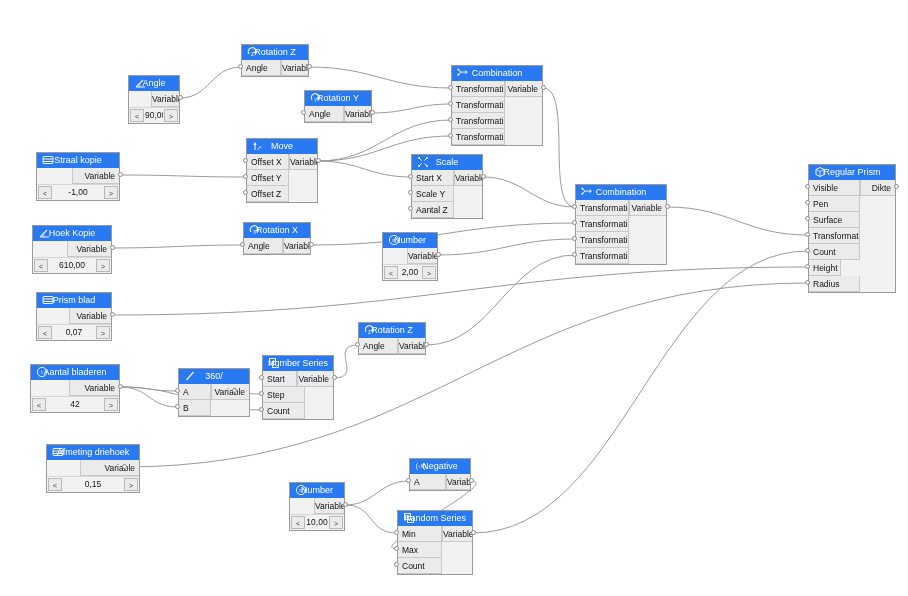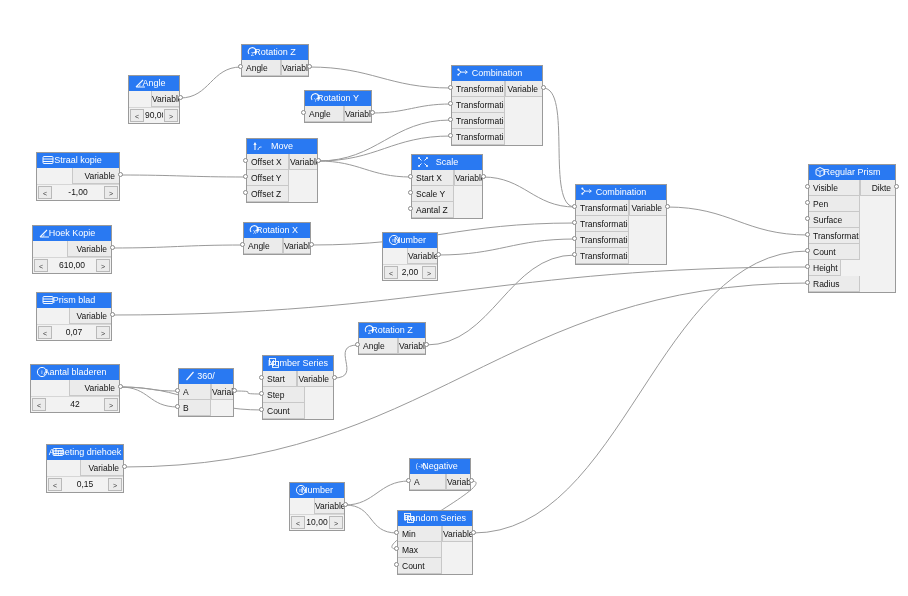--- a/index.html
+++ b/index.html
@@ -514,21 +514,21 @@
           <div class="cell-out" style="flex: 1 1 0%;">Variable</div>
         </div>
       </div>
       <div class="spinner">
         <div class="spin-btn">&lt;</div>
         <div class="spin-val">42</div>
         <div class="spin-btn">&gt;</div>
       </div>
     </div>
     <div class="port" style="left: 118px; top: 384px;"></div>
-    <div class="node" style="left: 178px; top: 368px; width: 56px;">
+    <div class="node" style="left: 178px; top: 368px; width: 72px;">
       <div class="node-header"><span class="hdr-icon">
           <svg viewBox="0 0 12 12">
             <path d="M2.5 10 L9.5 2" stroke="#fff" stroke-width="1.2" fill="none"></path>
           </svg>
         </span><span>360/</span></div>
       <div class="node-body">
         <div class="row">
           <div class="cell-in" style="width: 32px;">A</div>
           <div class="cell-out" style="flex: 1 1 0%;">Variable</div>
         </div>
@@ -560,21 +560,21 @@
         <div class="row">
           <div class="cell-in" style="width: 42px;">Count</div>
           <div class="cell-blank" style="flex: 1 1 0%;"></div>
         </div>
       </div>
     </div>
     <div class="port" style="left: 259px; top: 375px;"></div>
     <div class="port" style="left: 259px; top: 391px;"></div>
     <div class="port" style="left: 259px; top: 407px;"></div>
     <div class="port" style="left: 332px; top: 375px;"></div>
-    <div class="node" style="left: 46px; top: 444px; width: 78px;">
+    <div class="node" style="left: 46px; top: 444px; width: 94px;">
       <div class="node-header"><span class="hdr-icon">
           <svg viewBox="0 0 12 12">
             <rect x="1" y="2.5" width="10" height="7" rx="1" fill="none" stroke="#fff" stroke-width="1"></rect>
             <path d="M1 5 L11 5" stroke="#fff" stroke-width="1"></path>
             <path d="M1 7.5 L11 7.5" stroke="#fff" stroke-width="1"></path>
           </svg>
         </span><span>Afmeting driehoek</span></div>
       <div class="node-body">
         <div class="row">
           <div class="cell-blank" style="width: 33px;"></div>

